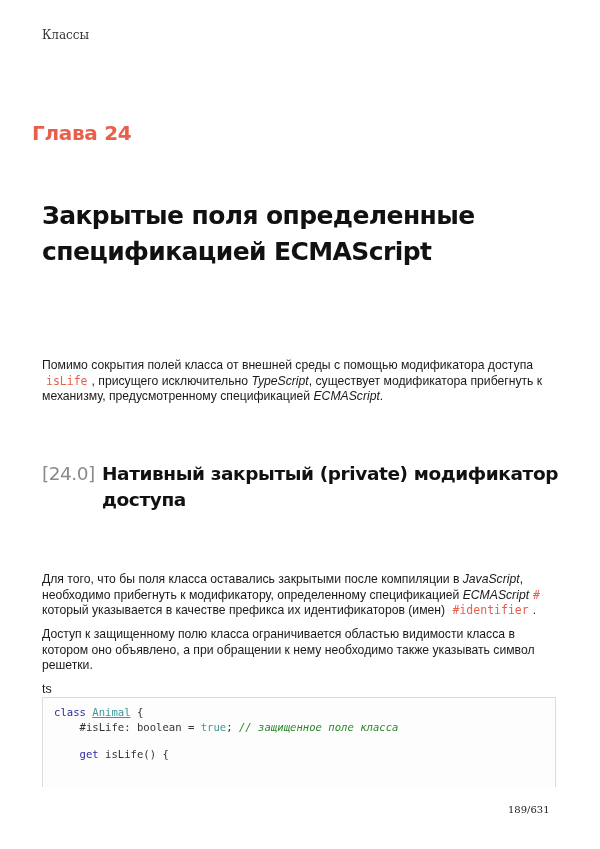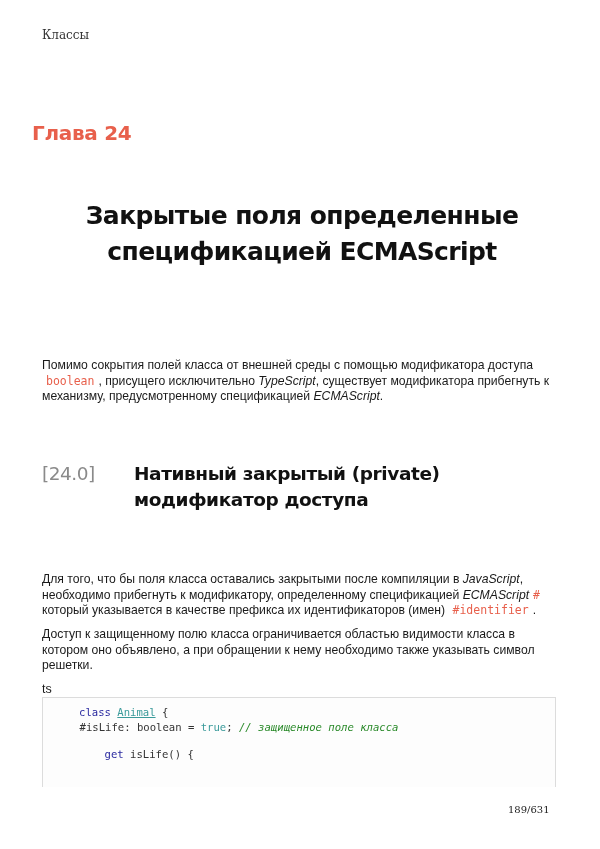--- a/index.html
+++ b/index.html
@@ -12,73 +12,73 @@
       font-family: "DejaVu Serif", serif; font-size: 12px; color: #333;
     }
     .chapter-label {
       position: absolute; left: 32px; top: 121px;
       font-family: "DejaVu Sans", sans-serif; font-weight: bold;
       font-size: 20px; color: #e8604c; letter-spacing: -0.3px;
     }
     .chapter-title {
       position: absolute; left: 42px; top: 198px; width: 520px;
       font-family: "DejaVu Sans", sans-serif; font-weight: bold;
-      font-size: 25px; line-height: 36px; color: #111; letter-spacing: -0.6px; text-align: center;
+      font-size: 25px; line-height: 36px; color: #111; letter-spacing: -0.6px;
     }
     .para {
       position: absolute; left: 42px; width: 520px;
       font-size: 12.2px; line-height: 15.5px; color: #1a1a1a;
     }
     .para i { font-style: italic; }
     .code-inline {
       font-family: "DejaVu Sans Mono", monospace; font-size: 11.5px;
       color: #e8604c; padding: 0 4px;
     }
     .intro { top: 358px; }
     .section-heading {
       position: absolute; left: 42px; top: 461px; width: 530px;
       display: flex; font-family: "DejaVu Sans", sans-serif; font-weight: bold;
-      font-size: 18.5px; line-height: 26px; letter-spacing: -0.4px; gap: 32px;
+      font-size: 18.5px; line-height: 26px; letter-spacing: -0.4px;
     }
     .section-number { color: #8a8a8a; font-weight: normal; width: 60px; flex: none; letter-spacing: -0.5px; }
     .section-title { color: #111; }
     .p2 { top: 572px; }
     .p3 { top: 627px; }
     .lang-label {
       position: absolute; left: 42px; top: 682px; font-size: 12.5px; color: #1a1a1a;
     }
     .code-block {
       position: absolute; left: 42px; top: 697px; width: 514px; height: 90px;
       border: 1px solid #dcdcdc; border-bottom: none; background: #fdfdfd;
       box-sizing: border-box;
     }
     .code-line {
       position: absolute; left: 11px;
       font-family: "DejaVu Sans Mono", monospace; font-size: 10.6px; white-space: pre;
       color: #333;
     }
-    .kw { color: #2a2aa0; margin-left: 25px; }
+    .kw { color: #2a2aa0; }
     .cls { color: #3a9a9a; text-decoration: underline; }
     .lit { color: #3a9a9a; }
     .cmt { color: #2a8a2a; font-style: italic; }
     .page-number {
       position: absolute; left: 508px; top: 804px;
       font-family: "DejaVu Serif", serif; font-size: 10px; color: #222;
     }
   </style>
 </head>
 <body>
 
 <div class="running-header">Классы</div>
 
 <div class="chapter-label">Глава 24</div>
 <div class="chapter-title">Закрытые поля определенные спецификацией ECMAScript</div>
 
 <div class="para intro">
-  <span>Помимо сокрытия полей класса от внешней среды с помощью модификатора доступа </span><span class="code-inline">boolean</span><span>, присущего исключительно </span><i>TypeScript</i><span>, существует модификатора прибегнуть к механизму, предусмотренному спецификацией </span><i>ECMAScript</i><span>.</span>
+  <span>Помимо сокрытия полей класса от внешней среды с помощью модификатора доступа </span><span class="code-inline">isLife</span><span>, присущего исключительно </span><i>TypeScript</i><span>, существует модификатора прибегнуть к механизму, предусмотренному спецификацией </span><i>ECMAScript</i><span>.</span>
 </div>
 
 <div class="section-heading">
   <span class="section-number">[24.0]</span>
   <span class="section-title">Нативный закрытый (private) модификатор доступа</span>
 </div>
 
 <div class="para p2">
   <span>Для того, что бы поля класса оставались закрытыми после компиляции в </span><i>JavaScript</i><span>, необходимо прибегнуть к модификатору, определенному спецификацией </span><i>ECMAScript</i><span class="code-inline">#</span><span> который указывается в качестве префикса их идентификаторов (имен) </span><span class="code-inline">#identifier</span><span>.</span>
 </div>

